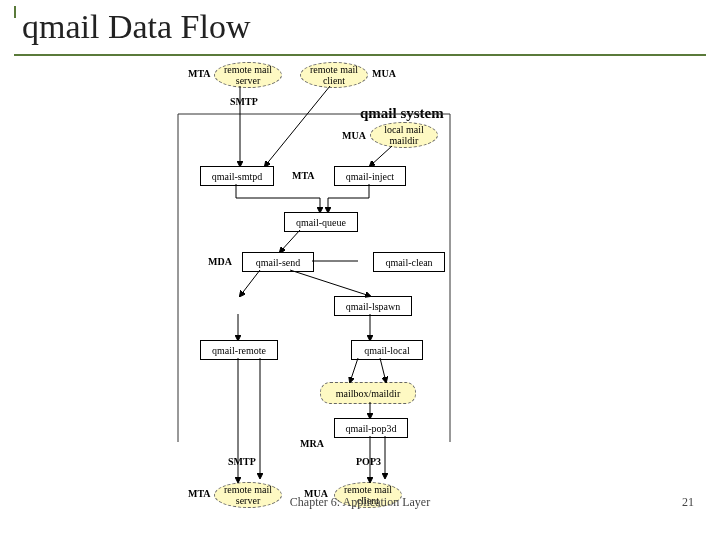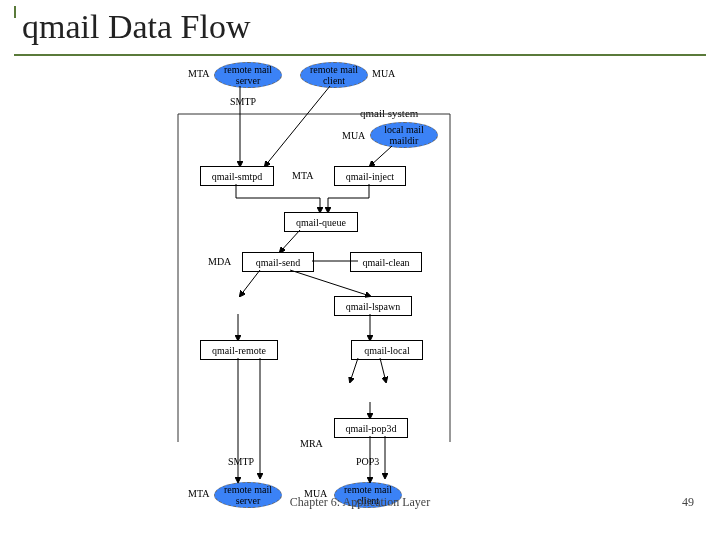--- a/index.html
+++ b/index.html
@@ -3,24 +3,24 @@
 <meta charset="utf-8">
 <style>
   html,body{margin:0;padding:0;width:720px;height:540px;font-family:"Times New Roman",Times,serif;background:#fff;color:#000;}
   .slide{position:relative;width:720px;height:540px;box-sizing:border-box;}
   .title-bar{position:absolute;left:14px;right:14px;top:6px;height:48px;border-bottom:2px solid #5a7a3a;}
   .title-tick{position:absolute;left:14px;top:6px;width:2px;height:12px;background:#5a7a3a;}
   .title{position:absolute;left:22px;top:8px;font-size:34px;font-weight:400;color:#222;}
   .footer-center{position:absolute;left:0;right:0;bottom:30px;text-align:center;font-size:12px;color:#444;}
   .page-num{position:absolute;right:26px;bottom:30px;font-size:12px;color:#444;}
   .diagram{position:absolute;left:170px;top:62px;width:380px;height:450px;}
-  .lbl{position:absolute;font-size:10px;line-height:11px;text-align:center;white-space:pre;}
-  .big{font-size:11px;font-weight:normal;}
+  .lbl{position:absolute;font-size:10px;line-height:11px;text-align:center;white-space:pre;font-weight:bold;}
+  .big{font-size:15px;font-weight:bold;}
   .box{position:absolute;border:1px solid #000;background:#fff;font-size:10px;line-height:11px;display:flex;align-items:center;justify-content:center;}
-  .dash{position:absolute;border:1px dashed #666;border-radius:50%;font-size:10px;line-height:11px;display:flex;align-items:center;justify-content:center;text-align:center;background:#3b82f6;}
+  .dash{position:absolute;border:1px dashed #666;border-radius:50%;font-size:10px;line-height:11px;display:flex;align-items:center;justify-content:center;text-align:center;background:#fef9c3;}
   svg{position:absolute;left:0;top:0;overflow:visible;}
   svg line, svg path{stroke:#000;stroke-width:1;}
   svg .thin{stroke:#333;}
   marker path{fill:#000;}
 </style>
 </head>
 <body>
 <div class="slide">
 
 <div class="title-tick"></div>
@@ -45,27 +45,28 @@
 maildir</div>
 
   <div class="box" style="left:30px;top:104px;width:72px;height:18px">qmail-smtpd</div>
   <div class="lbl" style="left:122px;top:108px">MTA</div>
   <div class="box" style="left:164px;top:104px;width:70px;height:18px">qmail-inject</div>
 
   <div class="box" style="left:114px;top:150px;width:72px;height:18px">qmail-queue</div>
 
   <div class="lbl" style="left:38px;top:194px">MDA</div>
   <div class="box" style="left:72px;top:190px;width:70px;height:18px">qmail-send</div>
-  <div class="box" style="left:180px;top:190px;width:70px;height:18px">qmail-clean</div>
+  <div class="box" style="left:203px;top:190px;width:70px;height:18px">qmail-clean</div>
 
   <div class="box" style="left:30px;top:278px;width:76px;height:18px">qmail-remote</div>
 
   <div class="box" style="left:164px;top:234px;width:76px;height:18px">qmail-lspawn</div>
   <div class="box" style="left:181px;top:278px;width:70px;height:18px">qmail-local</div>
 
+  <div class="dash" style="left:150px;top:320px;width:94px;height:20px;border-radius:10px">mailbox/maildir</div>
 
   <div class="lbl" style="left:130px;top:376px">MRA</div>
   <div class="box" style="left:164px;top:356px;width:72px;height:18px">qmail-pop3d</div>
 
   <div class="lbl" style="left:58px;top:394px">SMTP</div>
   <div class="lbl" style="left:186px;top:394px">POP3</div>
 
   <div class="lbl" style="left:18px;top:426px">MTA</div>
   <div class="dash" style="left:44px;top:420px;width:66px;height:24px">remote mail
 server</div>
@@ -118,15 +119,15 @@
     <line x1="68" y1="296" x2="68" y2="420" marker-end="url(#ah)"></line>
 
     <line x1="90" y1="296" x2="90" y2="416" marker-end="url(#ah)"></line>
 
     <line x1="200" y1="374" x2="200" y2="420" marker-end="url(#ah)"></line>
     <line x1="215" y1="374" x2="215" y2="416" marker-end="url(#ah)"></line>
   </svg>
 </div>
 
 <div class="footer-center">Chapter 6: Application Layer</div>
-<div class="page-num">49</div>
+<div class="page-num">21</div>
 
 </div>
 
 </body></html>

